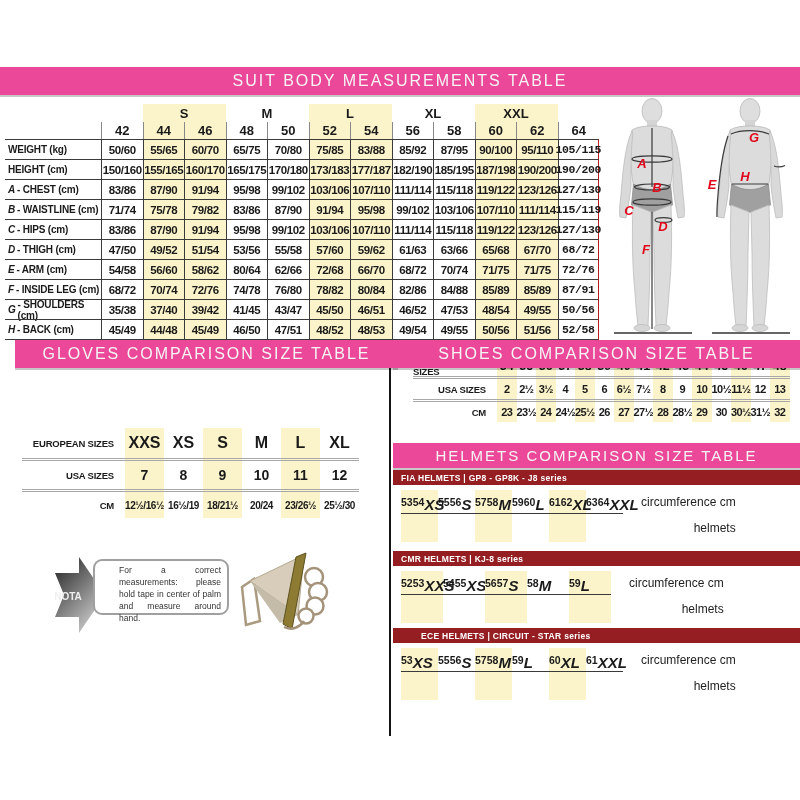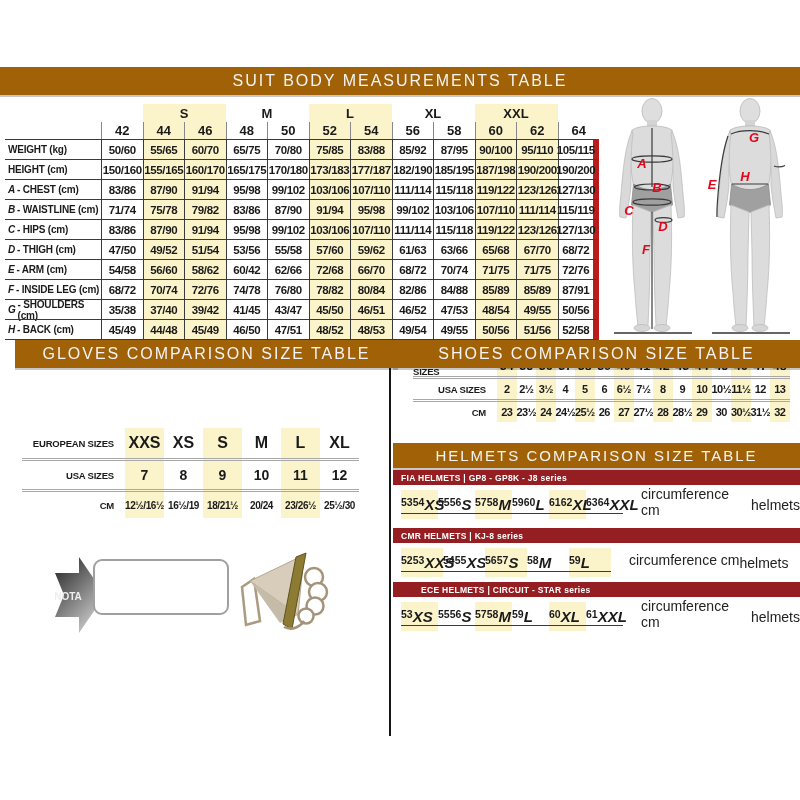--- a/index.html
+++ b/index.html
@@ -1,33 +1,33 @@
 <!DOCTYPE html>
 <html><head>
 <meta charset="utf-8">
 <style>
   html,body{margin:0;padding:0;background:#fff;}
   .page{position:relative;width:800px;height:800px;background:#fff;overflow:hidden;
         font-family:"Liberation Sans","DejaVu Sans",sans-serif;color:#1a1a1a;}
   
-  .bar{position:absolute;background:#a16207;color:#f4f4f4;display:flex;align-items:center;
+  .bar{position:absolute;background:#ec4899;color:#f4f4f4;display:flex;align-items:center;
        justify-content:center;letter-spacing:2px;font-size:16px;box-shadow:0 2px 0 rgba(0,0,0,.22);}
   .suit-bar{top:67px;left:0;width:800px;height:28px;}
   .gloves-bar{top:0;left:15px;width:383px;height:28px;}
   .shoes-bar{top:0;left:0;width:407px;height:28px;}
   .helmets-bar{position:static;margin-top:21px;width:407px;height:25px;font-size:15px;}
   
   .suit-table{position:absolute;top:104px;left:5px;display:grid;
               grid-template-columns:96px repeat(12,41.5px);}
   .s-cell{display:flex;align-items:center;justify-content:center;}
   .s-group{height:18px;font-weight:bold;font-size:13px;}
   .s-size{height:17px;font-weight:bold;font-size:13px;border-left:1px solid #888;}
   .s-val{height:19px;font-weight:bold;font-size:11.5px;letter-spacing:-0.4px;
          border-top:1px solid #3a3a3a;border-left:1px solid #3a3a3a;}
-  .s-val.rlast{border-right:6px solid #b91c1c;}
+  .s-val.rlast{border-right:1px solid #b91c1c;font-family:Liberation Mono, monospace;}
   .s-lab{height:19px;font-weight:bold;font-size:10px;letter-spacing:-0.2px;
          justify-content:flex-start;padding-left:3px;border-top:1px solid #3a3a3a;}
   .s-lab i{font-style:italic;margin-right:2px;}
   .last{border-bottom:1px solid #3a3a3a;}
   .hl{background:#FBF4CA;}
   
   .left-col{position:absolute;left:0;top:340px;width:383px;}
   .right-col{position:absolute;left:393px;top:340px;width:407px;}
   .divider{position:absolute;left:389px;top:340px;width:2px;height:396px;background:#161616;}
   
@@ -50,21 +50,21 @@
   .hel-content{display:flex;margin-left:8px;margin-top:5px;}
   .hel-grid{position:relative;display:flex;}
   .hel-group{display:flex;}
   .w37 .hel-group{width:37px;}
   .w42 .hel-group{width:42px;}
   .h-nums{height:23px;display:flex;align-items:center;justify-content:space-evenly;
           font-weight:bold;font-size:10.5px;}
   .h-size{height:29px;display:flex;align-items:center;justify-content:center;
           font-weight:bold;font-style:italic;font-size:15px;}
   .h-line{position:absolute;left:0;top:23px;width:100%;border-top:1.5px solid #3a3a3a;}
-  .h-labels{margin-left:18px;display:flex;flex-direction:row;font-size:14px;color:#222;}
+  .h-labels{margin-left:18px;display:flex;flex-direction:column;font-size:12px;color:#222;align-items:flex-end;}
   .h-labels div{display:flex;align-items:center;}
   .h-lab-circ{height:23px;}
   .h-lab-size{height:29px;}
   
   .nota{position:relative;margin-top:33px;margin-left:55px;width:300px;height:105px;}
   .nota-bubble{position:absolute;left:38px;top:8px;width:132px;height:52px;border:2px solid #a0a0a0;
                border-radius:9px;background:#fff;}
   .nota-text{position:absolute;left:64px;top:14px;width:102px;font-size:8.5px;line-height:1.4;
              color:#333;text-align:justify;}
   .nota-arrow{position:absolute;left:0;top:4px;}
@@ -191,21 +191,21 @@
       <div class="s-cell s-val hl">65/68</div>
       <div class="s-cell s-val hl">67/70</div>
       <div class="s-cell s-val rlast">68/72</div>
       <div class="s-cell s-lab">
         <i>E</i>
         <span> - ARM (cm)</span>
       </div>
       <div class="s-cell s-val">54/58</div>
       <div class="s-cell s-val hl">56/60</div>
       <div class="s-cell s-val hl">58/62</div>
-      <div class="s-cell s-val">60/42</div>
+      <div class="s-cell s-val">80/64</div>
       <div class="s-cell s-val">62/66</div>
       <div class="s-cell s-val hl">72/68</div>
       <div class="s-cell s-val hl">66/70</div>
       <div class="s-cell s-val">68/72</div>
       <div class="s-cell s-val">70/74</div>
       <div class="s-cell s-val hl">71/75</div>
       <div class="s-cell s-val hl">71/75</div>
       <div class="s-cell s-val rlast">72/76</div>
       <div class="s-cell s-lab">
         <i>F</i>
@@ -340,20 +340,21 @@
         <defs>
           <linearGradient id="ag" x1="0" y1="0" x2="0.7" y2="1">
             <stop offset="0" stop-color="#1f1f1f"></stop>
               <stop offset="1" stop-color="#cfcfcf"></stop>
           </linearGradient>
         </defs>
         <polygon points="0,18 24,18 24,2 50,40 24,78 24,62 0,62 9,40" fill="url(#ag)"></polygon>
         <text x="13" y="45" text-anchor="middle" font-size="10" font-weight="bold" fill="#eee">NOTA</text>
       </svg>
       <div class="nota-bubble"></div>
+      <div class="nota-text">For a correct measurements: please hold tape in center of palm and measure around hand.</div>
       <svg class="fist" width="100" height="100" viewBox="0 0 100 100">
         <polygon points="2,36 14,28 20,70 6,74" fill="#fff" stroke="#a99a80" stroke-width="2.5"></polygon>
         <polygon points="10,30 64,4 58,64" fill="#d8cdbb" stroke="#b4a78d" stroke-width="1"></polygon>
         <polygon points="10,30 58,64 40,72" fill="#c5bba9"></polygon>
         <polygon points="56,6 66,2 52,78 43,73" fill="#8d7b33" stroke="#5f5320" stroke-width="1"></polygon>
         <circle cx="74" cy="26" r="9" fill="#fff" stroke="#a4937a" stroke-width="2.5"></circle>
         <circle cx="78" cy="41" r="9" fill="#fff" stroke="#a4937a" stroke-width="2.5"></circle>
         <circle cx="75" cy="55" r="8.5" fill="#fff" stroke="#a4937a" stroke-width="2.5"></circle>
         <circle cx="66" cy="65" r="7.5" fill="#fff" stroke="#a4937a" stroke-width="2.5"></circle>
         <path d="M44,76 C52,80 60,76 64,70" fill="none" stroke="#a4937a" stroke-width="2.5"></path>

